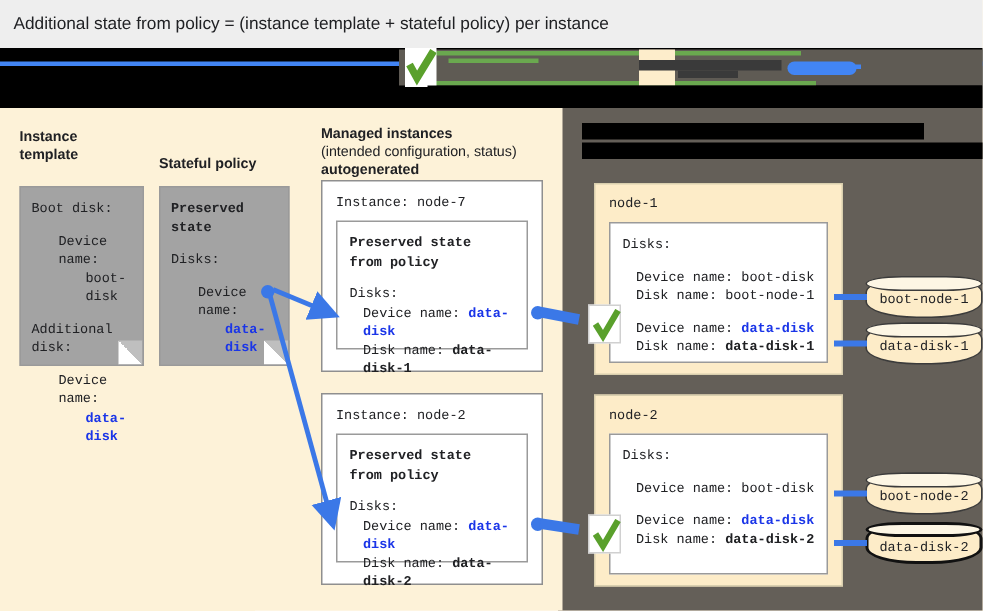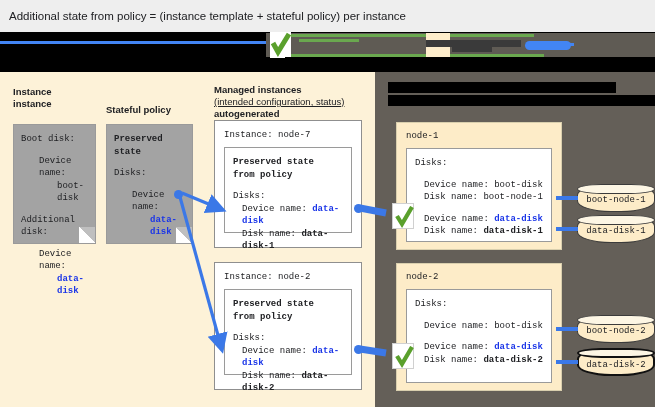--- a/index.html
+++ b/index.html
@@ -86,21 +86,21 @@
 
   
   .hdr{
     position:absolute;
     font-size:9.5px;
     font-weight:bold;
     color:#202124;
     line-height:12px;
     white-space:pre-line;
   }
-  .hdr.sub{font-weight:normal;text-decoration:underline;}
+  .hdr.sub{font-weight:normal;}
 
   
   .doc{
     position:absolute;
     background:#a3a3a3;
     border:1px solid #9a9a9a;
     box-sizing:border-box;
     font-family:"Liberation Mono", monospace;
     font-size:9px;
     color:#202124;
@@ -219,21 +219,21 @@
   </div>
 
   <div class="canvas"></div>
   <div class="rightshade"></div>
   <div class="rightshade-edge"></div>
 
   <div class="blackbar" style="left:388px;top:82px;width:228px;height:11px;"></div>
   <div class="blackbar" style="left:388px;top:95px;width:267px;height:11px;"></div>
 
   <div class="hdr" style="left:13px;top:86px;">Instance
-instance</div>
+template</div>
 
   <div class="hdr" style="left:106px;top:104px;">Stateful policy</div>
 
   <div class="hdr" style="left:214px;top:84px;">Managed instances</div>
   <div class="hdr sub" style="left:214px;top:96px;">(intended configuration, status)</div>
   <div class="hdr" style="left:214px;top:108px;">autogenerated</div>
 
   <div class="doc" style="left:13px;top:124px;width:83px;height:120px;">
     <span>Boot disk:</span>
     <span class="blank"></span>

